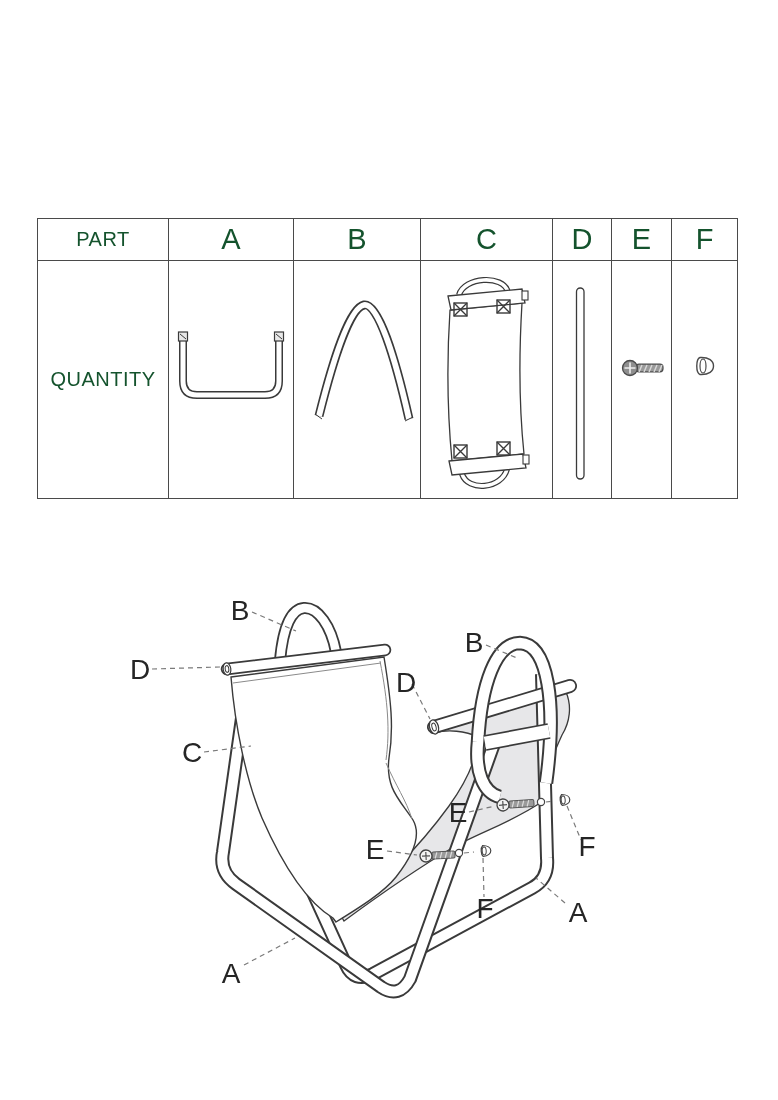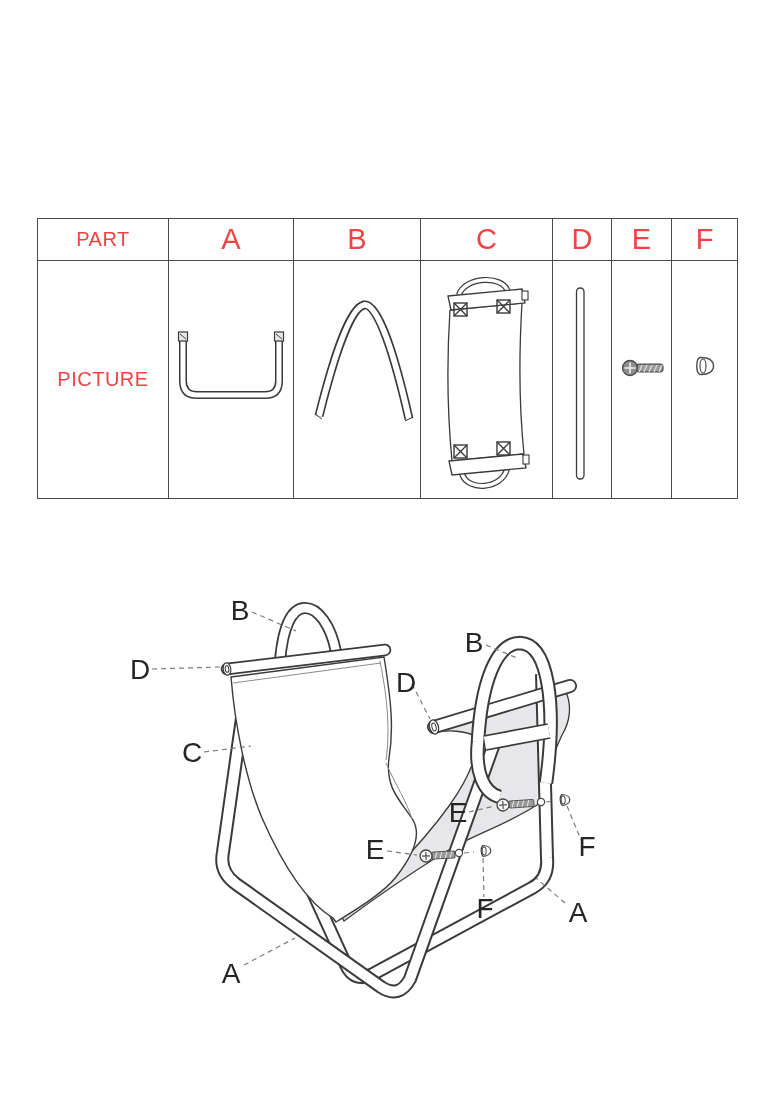--- a/index.html
+++ b/index.html
@@ -1,21 +1,21 @@
 <!DOCTYPE html>
 <html><head>
 <meta charset="utf-8">
 <style>
   html,body{margin:0;padding:0;background:#ffffff;}
   body{width:778px;height:1100px;position:relative;font-family:"Liberation Sans",sans-serif;overflow:hidden;}
   .sheet{position:absolute;inset:0;background:#fff;}
 
   
   table.parts{position:absolute;left:37px;top:218px;border-collapse:collapse;table-layout:fixed;width:700px;}
-  table.parts td{border:1.4px solid #4a4a4a;padding:0;text-align:center;vertical-align:middle;color:#ef4444;background:#fff;overflow:hidden;margin-top:29px;}
+  table.parts td{border:1.4px solid #4a4a4a;padding:0;text-align:center;vertical-align:middle;color:#14532d;background:#fff;overflow:hidden;margin-top:29px;}
   td.rowlab{font-size:20px;letter-spacing:0.5px;}
   td.hletter{font-size:29px;}
   td.qty{font-size:29px;}
   tr.hdr td{height:41px;}
   tr.pic td{height:237px;}
   tr.qtyrow td{height:43px;}
   .picsvg{display:block;margin:0 auto;}
 
   
   svg.diagram{position:absolute;left:0;top:0;}
@@ -47,21 +47,21 @@
         <tr class="hdr">
       <td class="rowlab">PART</td>
       <td class="hletter">A</td>
       <td class="hletter">B</td>
       <td class="hletter">C</td>
       <td class="hletter">D</td>
       <td class="hletter">E</td>
       <td class="hletter">F</td>
     </tr>
     <tr class="pic">
-      <td class="rowlab">PICTURE</td>
+      <td class="rowlab">QUANTITY</td>
 
       <td>
         <svg class="picsvg" width="125" height="237" viewBox="0 0 125 237">
           <g>
             <path class="t-out" stroke-width="8" d="M 14,80 L 14,120 Q 14,134 28,134 L 96,134 Q 110,134 110,120 L 110,80"></path>
             <path class="t-in" stroke-width="5" d="M 14,80 L 14,120 Q 14,134 28,134 L 96,134 Q 110,134 110,120 L 110,80"></path>
             <rect x="9.5" y="71" width="9" height="9" fill="#e8e8e8" stroke="#3a3a3a" stroke-width="1.2"></rect>
             <rect x="105.5" y="71" width="9" height="9" fill="#e8e8e8" stroke="#3a3a3a" stroke-width="1.2"></rect>
             <path d="M 11,73 L 17,78 M 107,73 L 113,78" stroke="#3a3a3a" stroke-width="1"></path>
           </g>

